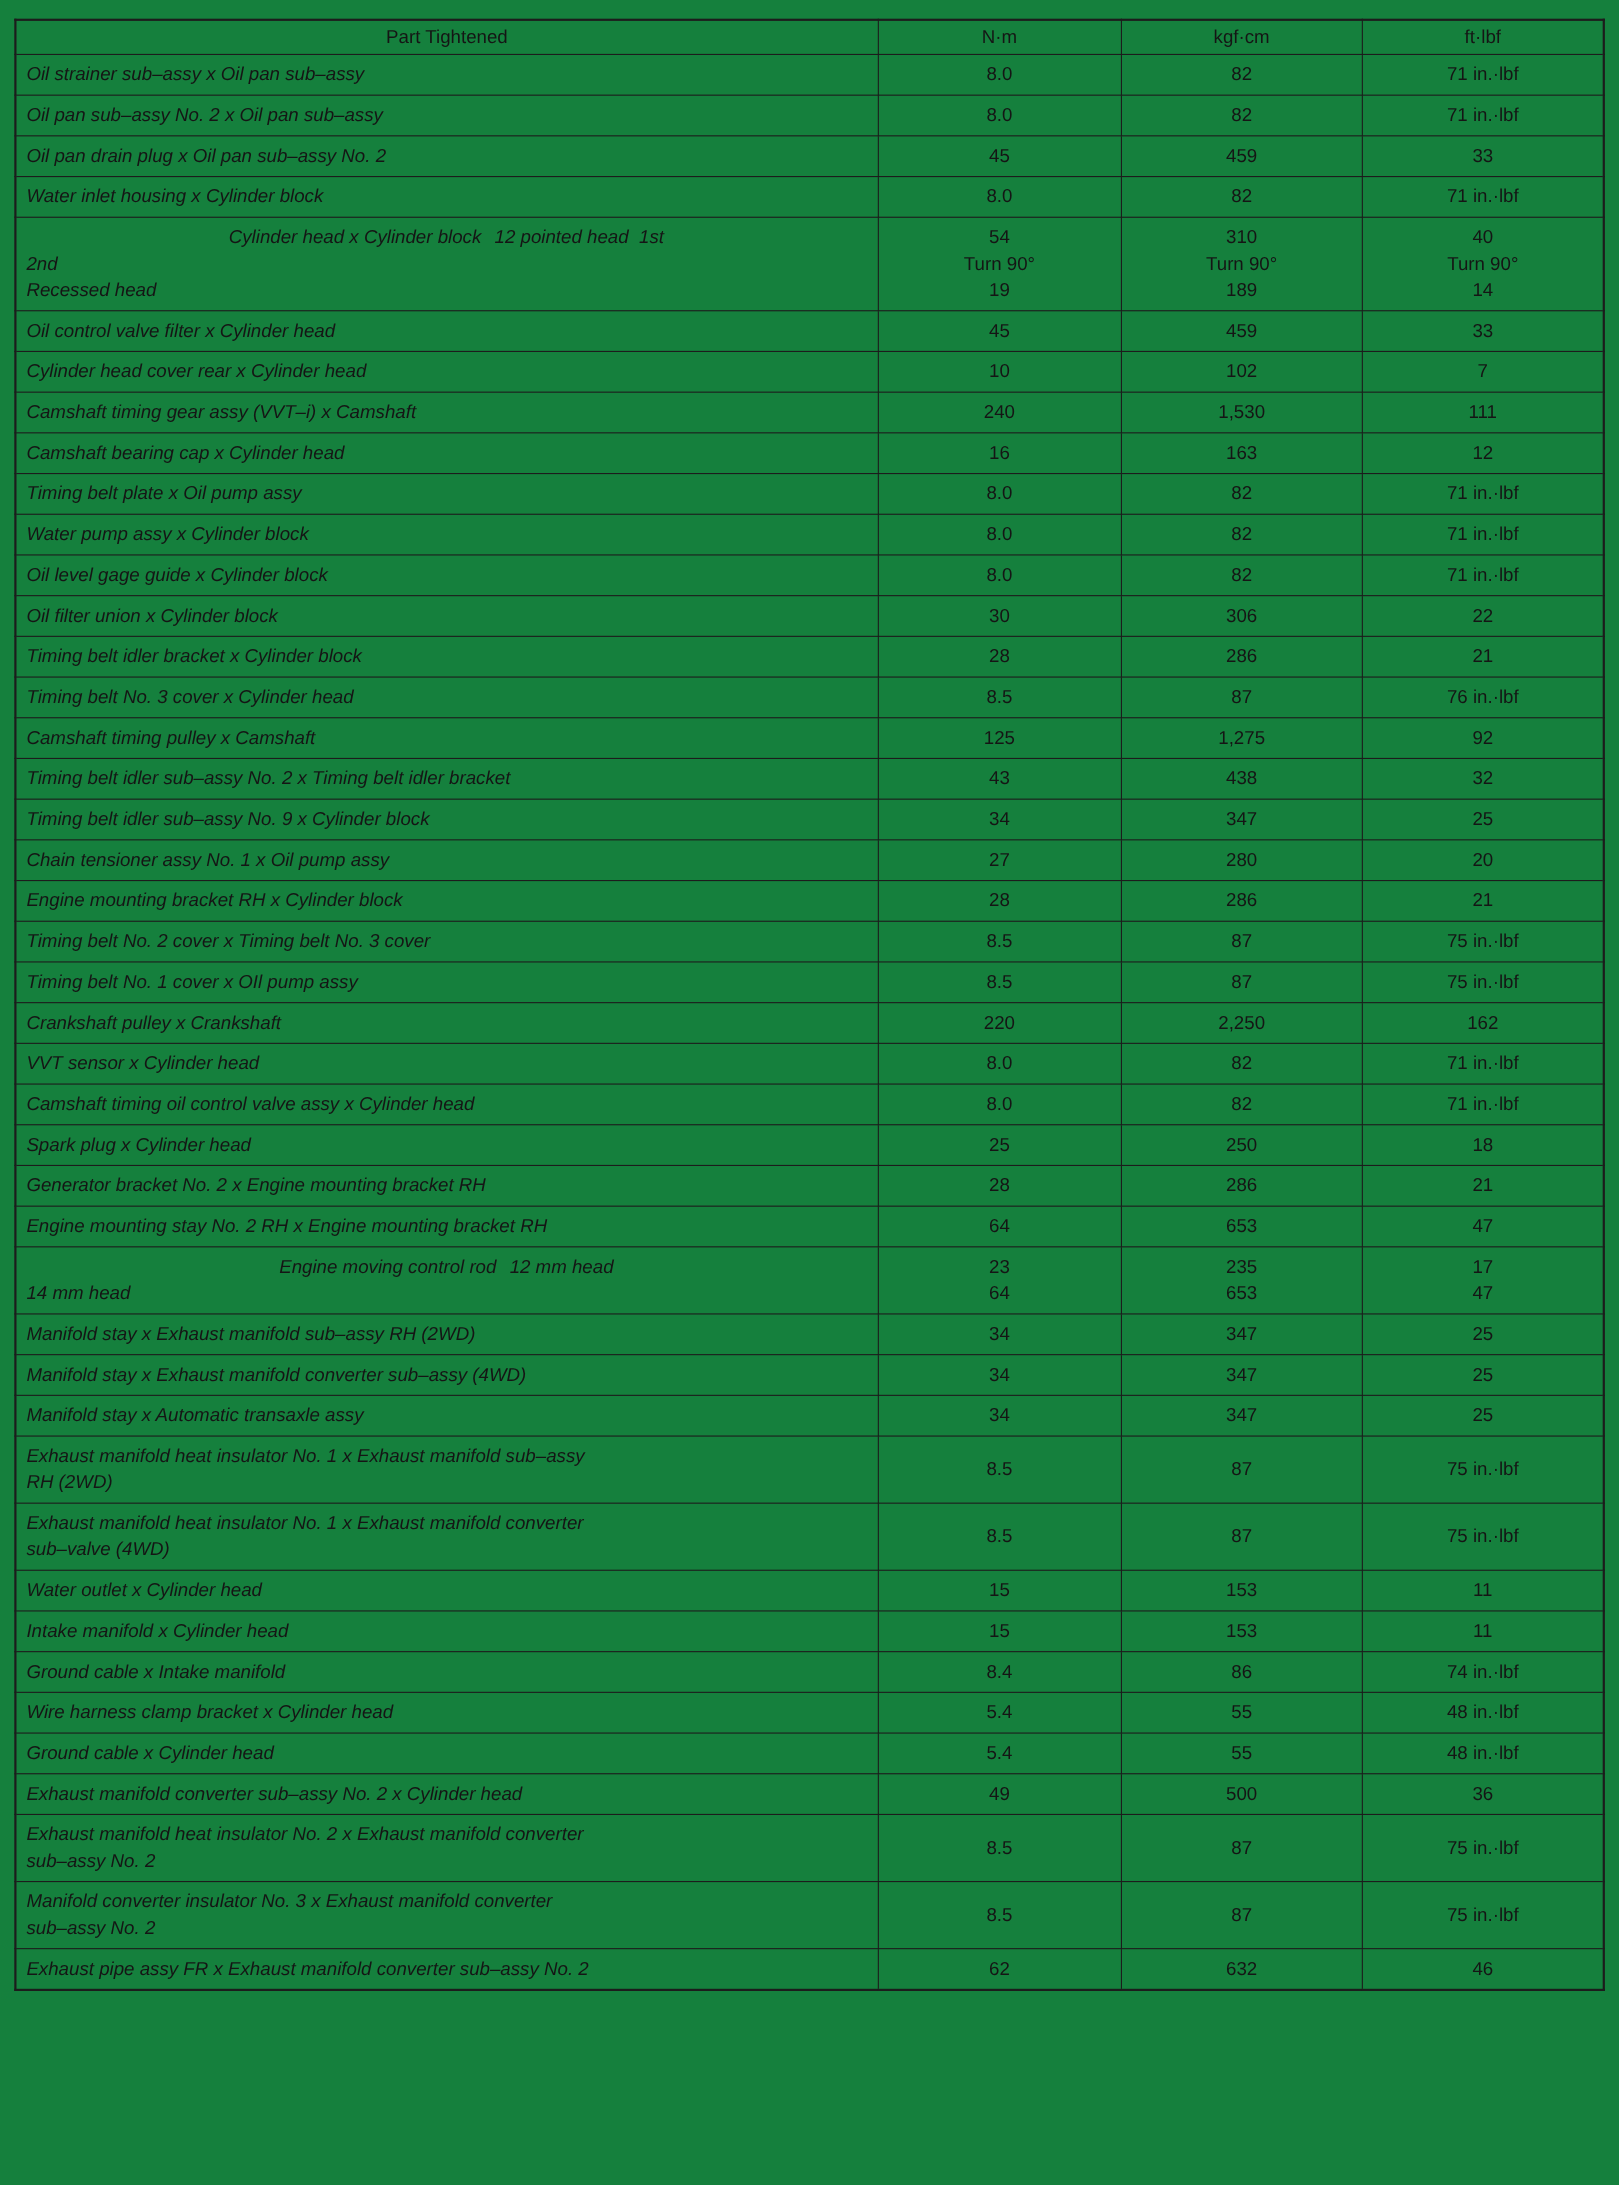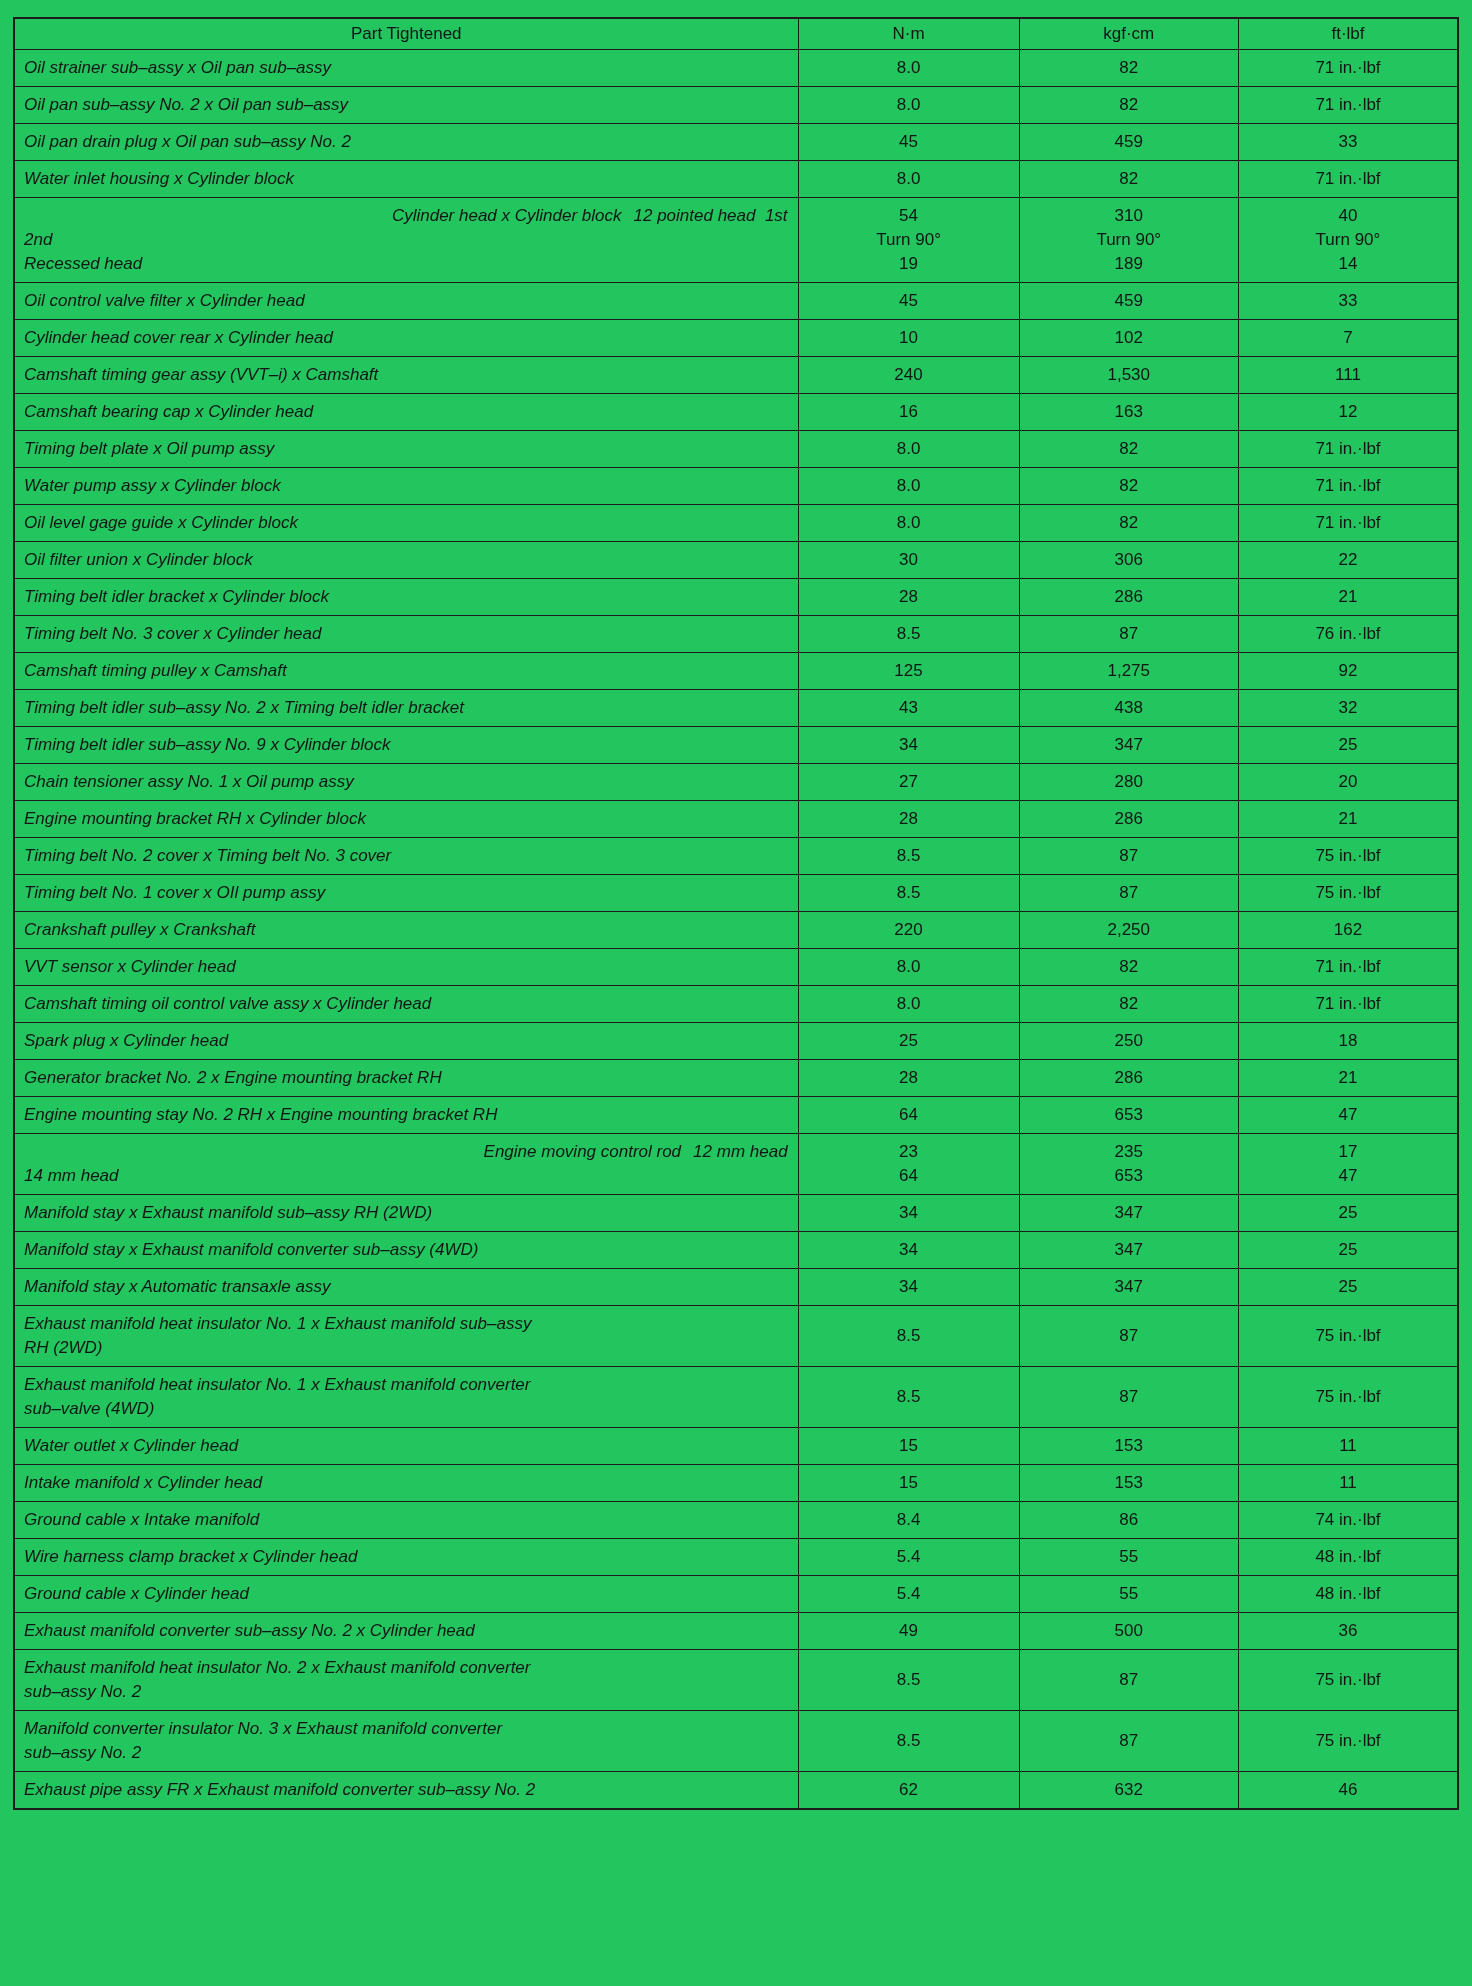--- a/index.html
+++ b/index.html
@@ -7,21 +7,21 @@
     margin: 0;
     padding: 0;
     background: #ffffff;
     color: #151515;
     font-family: "Liberation Sans", sans-serif;
   }
   .page {
     width: 1472px;
     min-height: 1986px;
     padding: 17px 13px 20px 13px;
-    background: #22c55e;
+    background: #15803d;
   }
   table.torque {
     width: 100%;
     border-collapse: collapse;
     table-layout: fixed;
     border: 2px solid #1c1c1c;
   }
   .c-part { width: 54.3%; }
   .c-nm   { width: 15.3%; }
   .c-kgf  { width: 15.2%; }
@@ -44,21 +44,21 @@
     vertical-align: middle;
     font-style: italic;
   }
   td.num-cell {
     text-align: center;
     padding: 6px 4px;
     vertical-align: middle;
   }
   .line-flex {
     display: flex;
-    justify-content: flex-end;
+    justify-content: center;
     align-items: baseline;
     gap: 12px;
   }
   .line-right { text-align: left; }
   .num-line { text-align: center; }
 </style>
 </head>
 <body>
 
 <div class="page">

